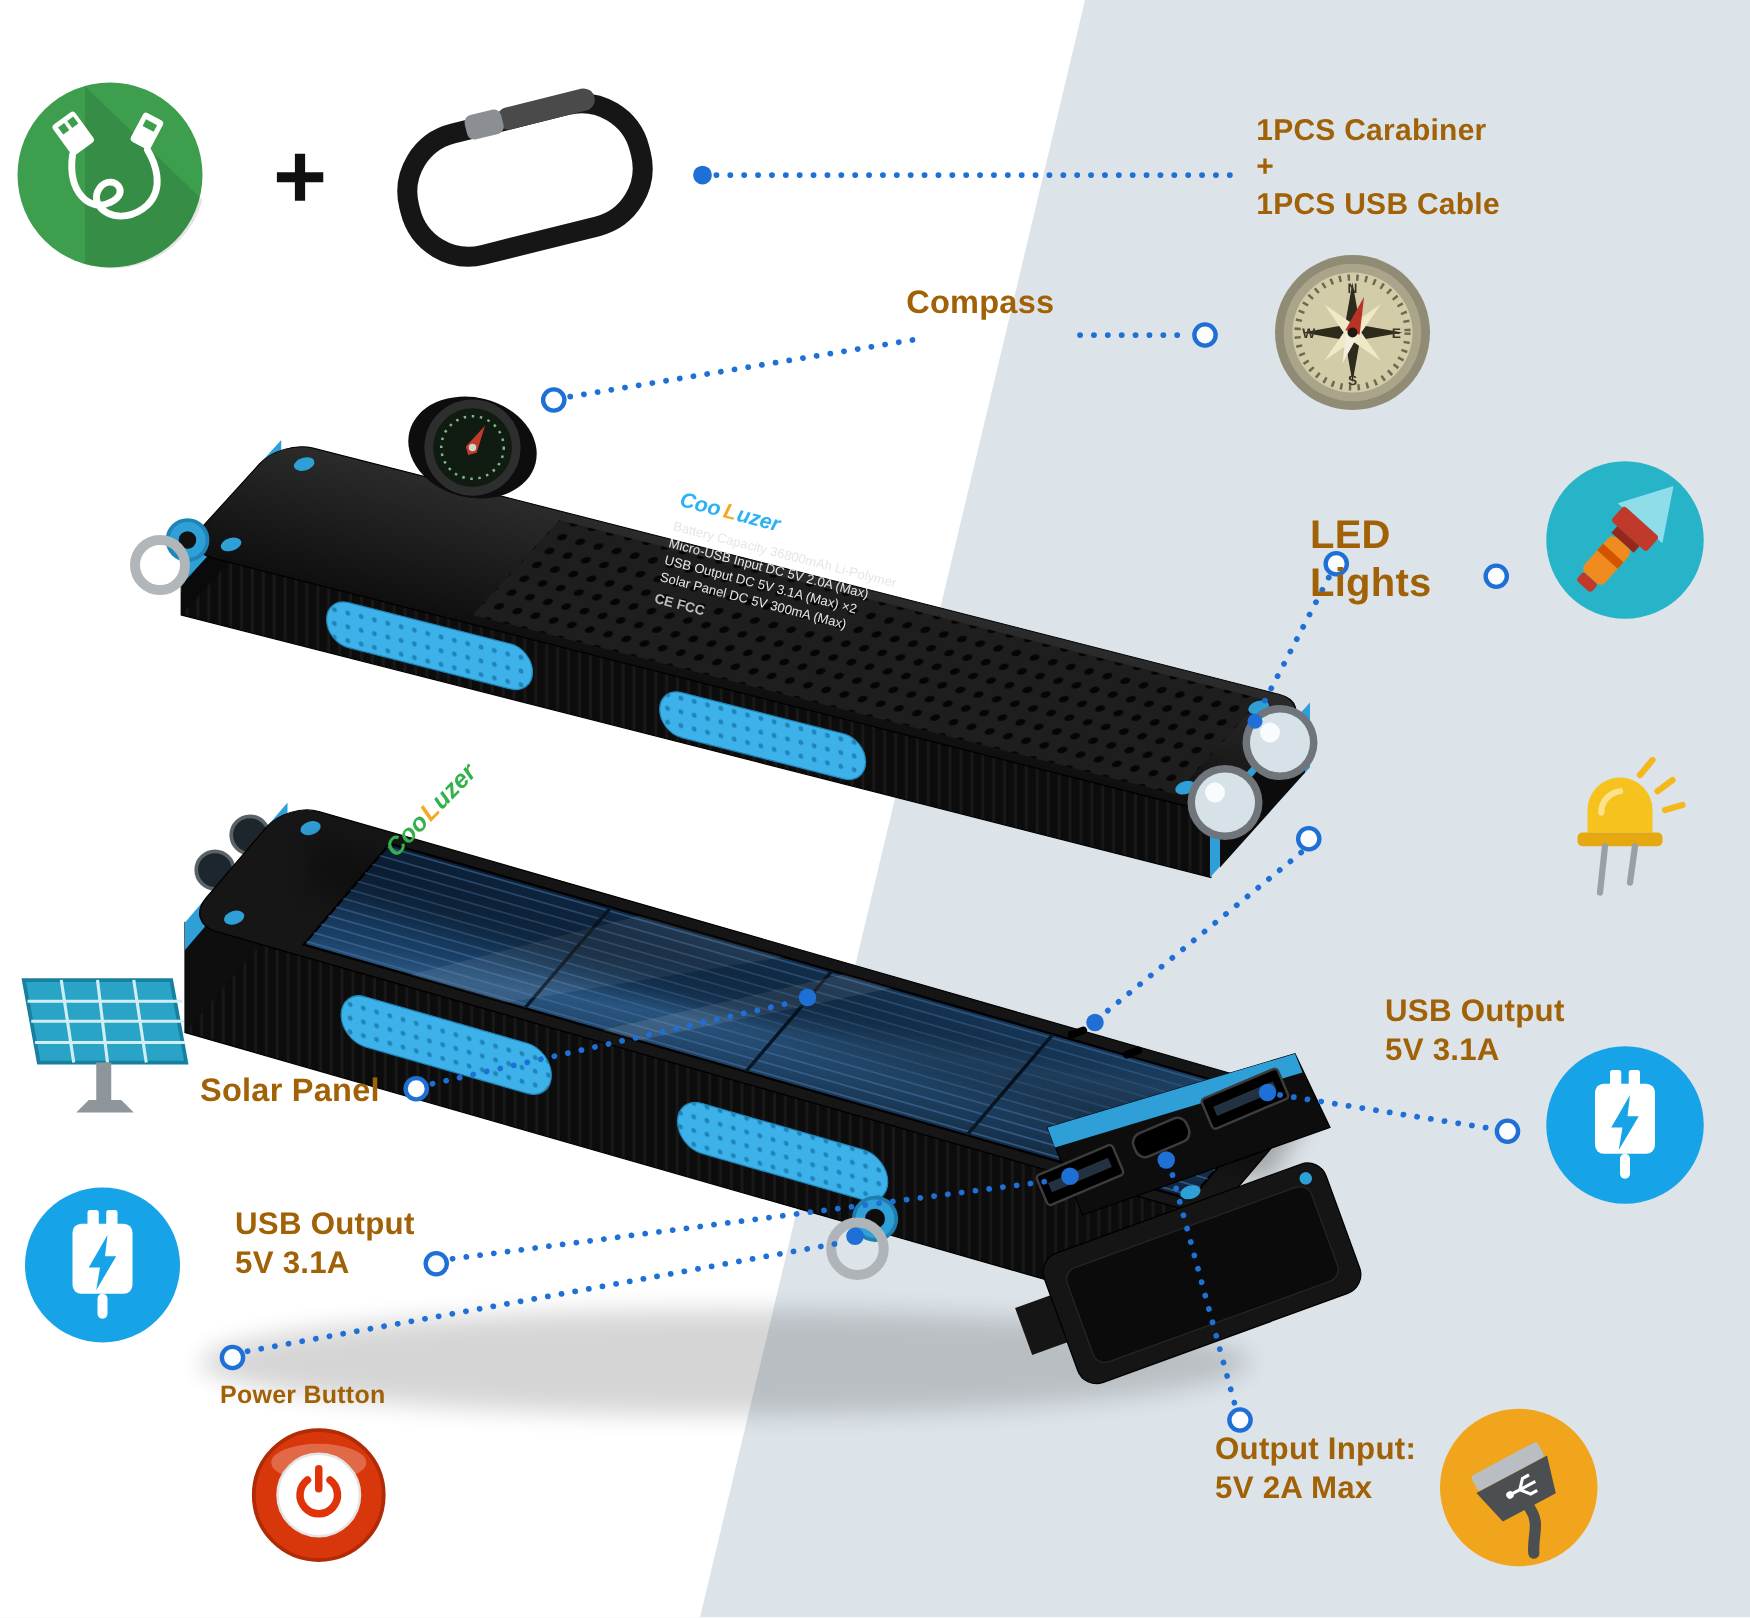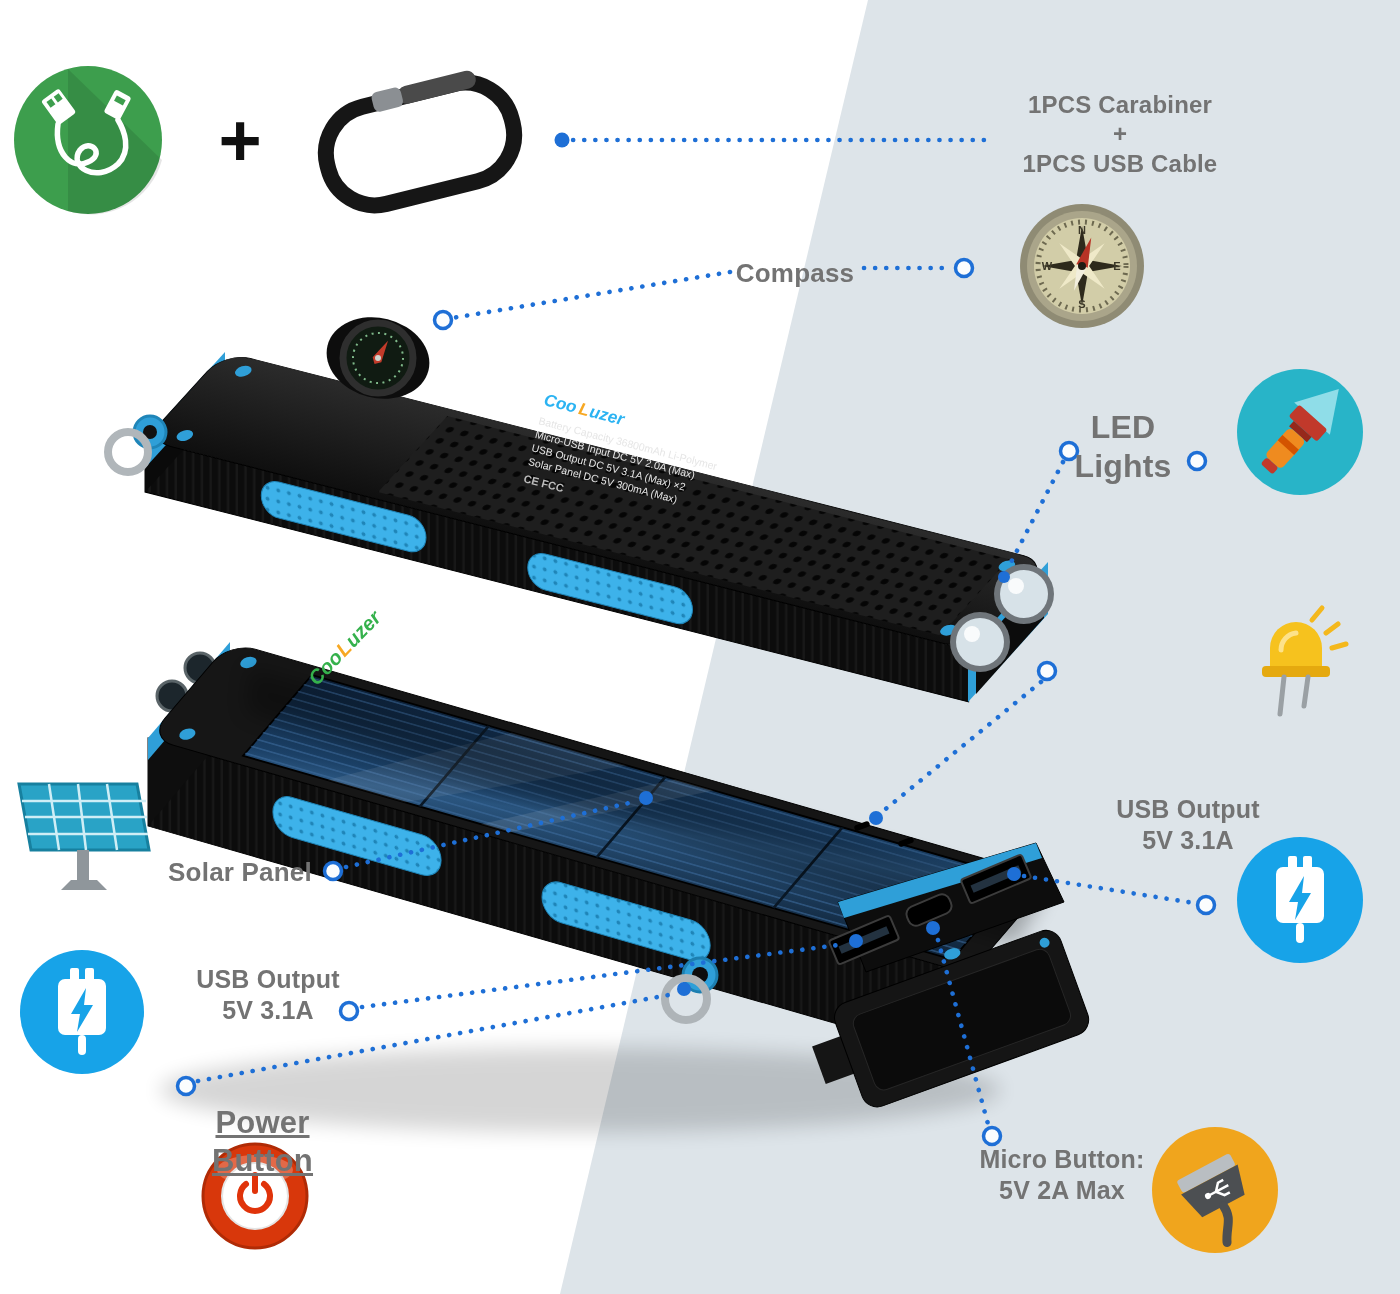--- a/index.html
+++ b/index.html
@@ -1,21 +1,21 @@
 <!DOCTYPE html>
 <html><head>
 <meta charset="utf-8">
 <style>
   html,body{margin:0;padding:0;background:#fff;}
   .canvas{position:relative;width:1400px;height:1294px;background:#ffffff;overflow:hidden;
           font-family:"Liberation Sans",sans-serif;}
   .bg-diagonal{position:absolute;inset:0;background:#dde4e9;
           clip-path:polygon(62% 0,100% 0,100% 100%,40% 100%);}
   svg.scene{position:absolute;left:0;top:0;}
-  .callout{position:absolute;font-weight:700;color:#737373;text-align:center;
+  .callout{position:absolute;font-weight:700;color:#a16207;
            white-space:pre-line;line-height:1.22;letter-spacing:.2px;}
 </style>
 </head>
 <body>
 
 <div class="canvas">
 
   <div class="bg-diagonal"></div>
 
   <svg class="scene" width="1400" height="1294" viewBox="0 0 1400 1294">
@@ -309,31 +309,31 @@
         <path d="M-9,2 H14 M0,2 L6,-5 L12,-5 M0,2 L6,9 L12,9" stroke="#fff" stroke-width="2.5" fill="none"></path>
         <path d="M0,18 C2,34 -8,38 -14,52" stroke="#4c4f52" stroke-width="9" fill="none" stroke-linecap="round"></path>
       </g>
     </g>
   </svg>
 
   <div class="callout" style="left:1005px;top:90px;width:230px;font-size:24px;">1PCS Carabiner
 +
 1PCS USB Cable</div>
 
-  <div class="callout" style="left:725px;top:226px;width:140px;font-size:26px;margin-top:32px;">Compass</div>
+  <div class="callout" style="left:725px;top:226px;width:140px;font-size:26px;">Compass</div>
 
   <div class="callout" style="left:1048px;top:408px;width:150px;font-size:32px;">LED Lights</div>
 
 
   <div class="callout" style="left:1108px;top:794px;width:160px;font-size:25px;">USB Output
 5V 3.1A</div>
 
   <div class="callout" style="left:160px;top:857px;width:160px;font-size:26px;">Solar Panel</div>
 
   <div class="callout" style="left:188px;top:964px;width:160px;font-size:25px;">USB Output
 5V 3.1A</div>
 
-  <div class="callout" style="left:165px;top:1104px;width:195px;font-size:31px;text-decoration:underline;">Power Button</div>
-
-  <div class="callout" style="left:972px;top:1144px;width:180px;font-size:25px;">Micro Button:
+  <div class="callout" style="left:176px;top:1104px;width:195px;font-size:20px;">Power Button</div>
+
+  <div class="callout" style="left:972px;top:1144px;width:180px;font-size:25px;">Output Input:
 5V 2A Max</div>
 
 </div>
 
 </body></html>

